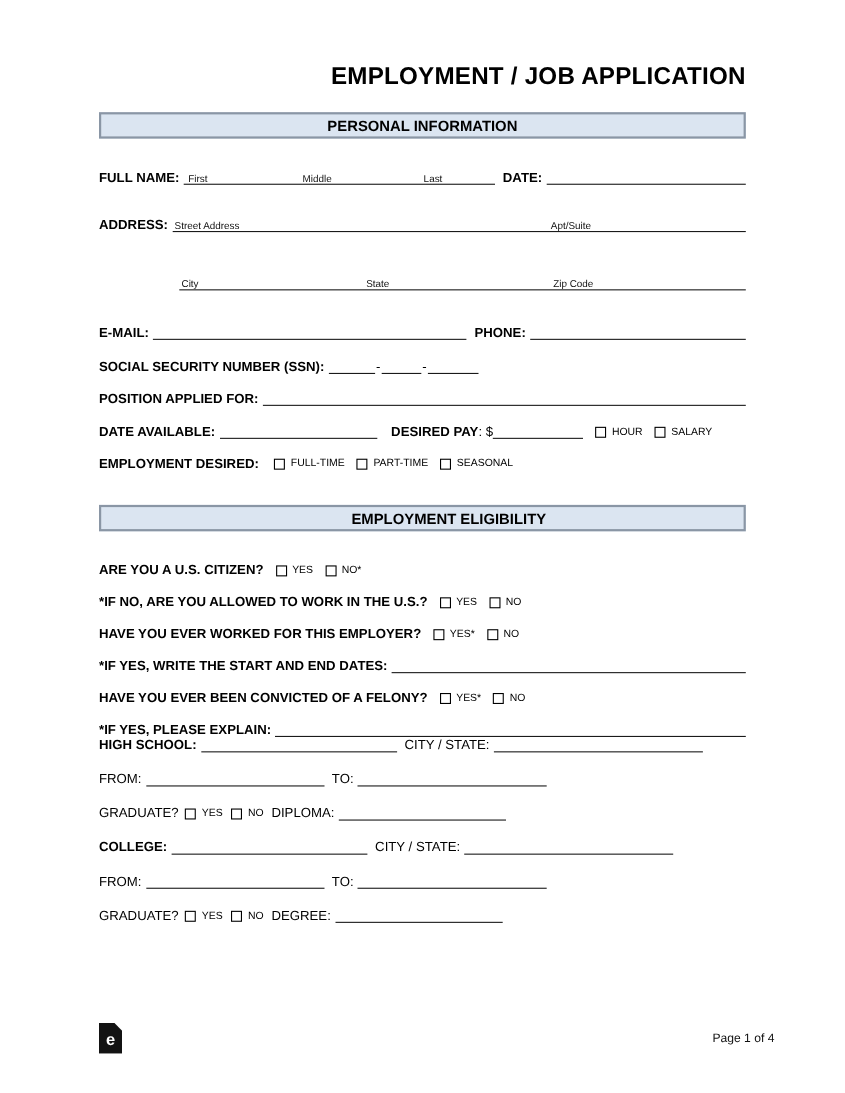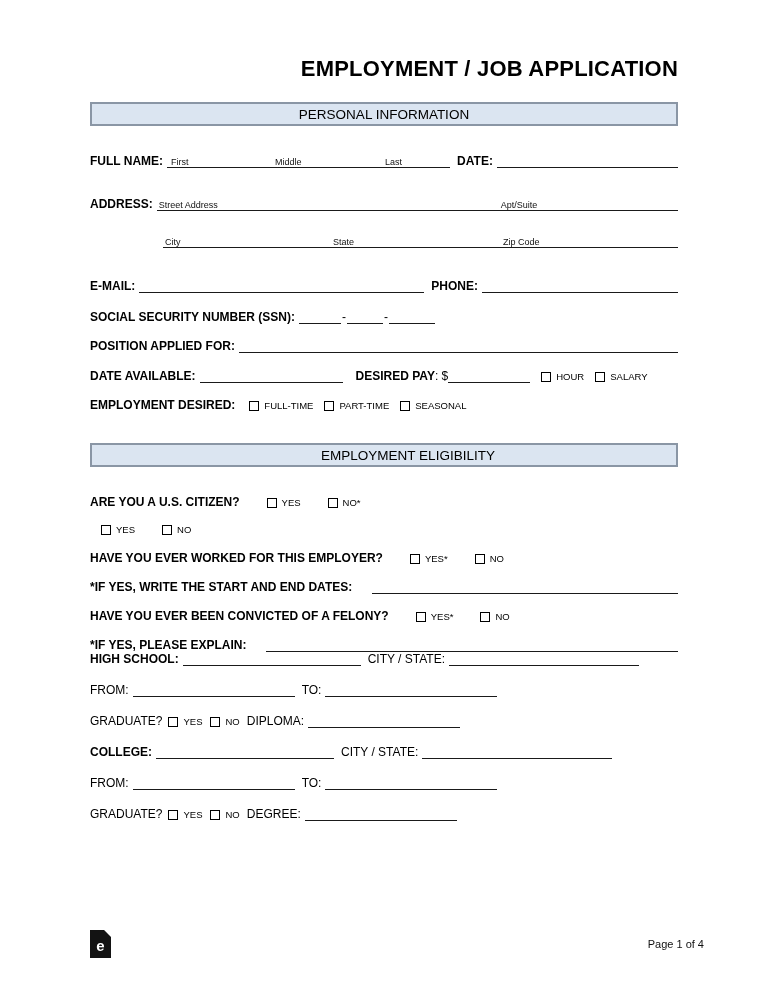--- a/index.html
+++ b/index.html
@@ -20,21 +20,21 @@
   h1.title{
     margin:56px 0 20px;
     text-align:right;
     font-size:22px;font-weight:bold;letter-spacing:.2px;
   }
   .bar{
     height:24px;
     background:var(--section-header-bg);
     border:2px solid var(--section-header-border);
     display:flex;align-items:center;justify-content:center;
-    font-size:13.5px;font-weight:normal;
+    font-size:13.5px;font-weight:bold;
     margin-bottom:28px;
   }
   .bar.mt-elig{margin-top:31px;padding-left:48px;}
   .bar.mt-edu{margin-top:28px;}
   .row{
     display:flex;align-items:flex-end;
     font-size:12px;line-height:14px;
     margin-bottom:15px;
     white-space:nowrap;
   }
@@ -58,28 +58,28 @@
     margin-left:11px;padding-bottom:1px;
     font-size:9.5px;line-height:11px;
   }
   .opt .cb{
     display:inline-block;width:10px;height:10px;
     border:1.3px solid #000;background:transparent;
     margin-right:5px;flex:none;
   }
   
   .r-fullname{margin-bottom:29px;}
-  .r-address{margin-bottom:24px;}
+  .r-address{margin-bottom:40px;}
   .r-address2{margin-bottom:31px;margin-left:73px;}
   .r-email{margin-bottom:17px;}
   .r-ssn{margin-bottom:15px;}
   .r-dateavail{margin-bottom:15px;}
   .r-position{margin-bottom:16px;}
   .r-empdesired{margin-bottom:0;}
-  .q-row{margin-bottom:15px;gap:16px;}
+  .q-row{margin-bottom:15px;}
   .q-row.last{margin-bottom:0;}
   .ed-row{margin-bottom:17px;}
   .ed-row.last{margin-bottom:0;}
   
   .w-name{width:283px;}
   .w-email{width:285px;}
   .w-ssn1{width:42px;} .w-ssn2{width:36px;} .w-ssn3{width:46px;}
   .w-davail{width:143px;}
   .w-pay{width:82px;}
   .w-ed1{width:178px;}
@@ -204,20 +204,21 @@
         <span class="cb"></span>
         <span>YES</span>
       </span>
       <span class="opt">
         <span class="cb"></span>
         <span>NO*</span>
       </span>
     </div>
 
     <div class="row q-row">
+      <span class="b">*IF NO, ARE YOU ALLOWED TO WORK IN THE U.S.?</span>
       <span class="opt">
         <span class="cb"></span>
         <span>YES</span>
       </span>
       <span class="opt">
         <span class="cb"></span>
         <span>NO</span>
       </span>
     </div>
 

